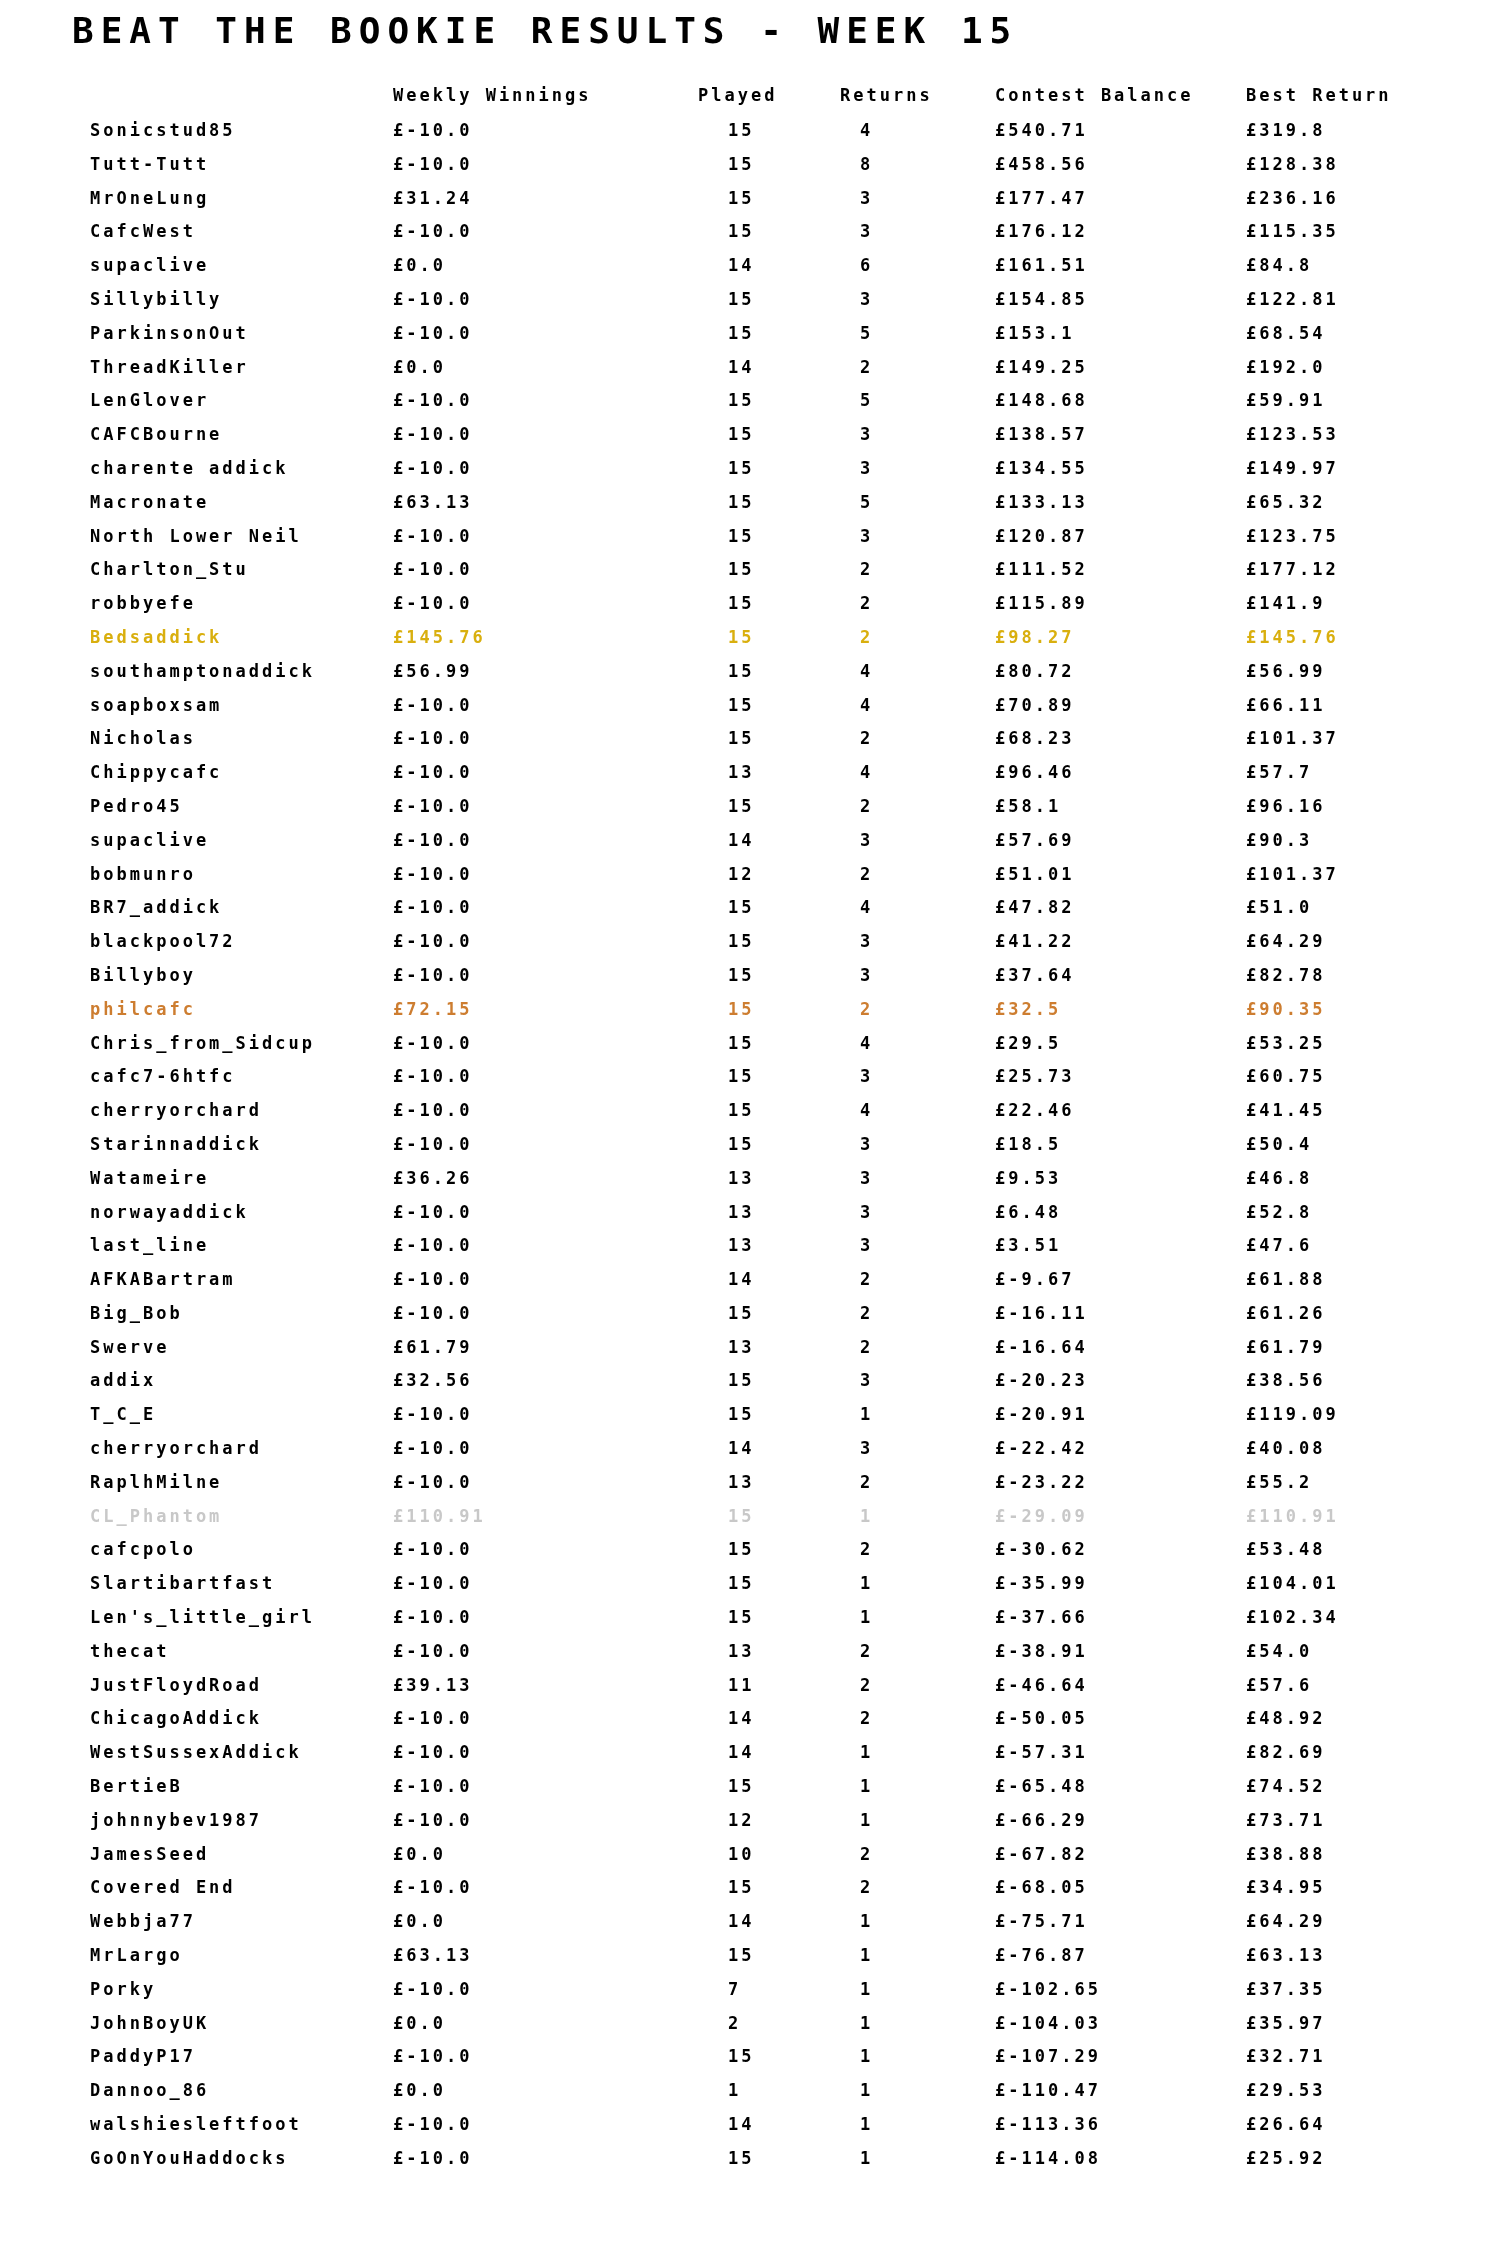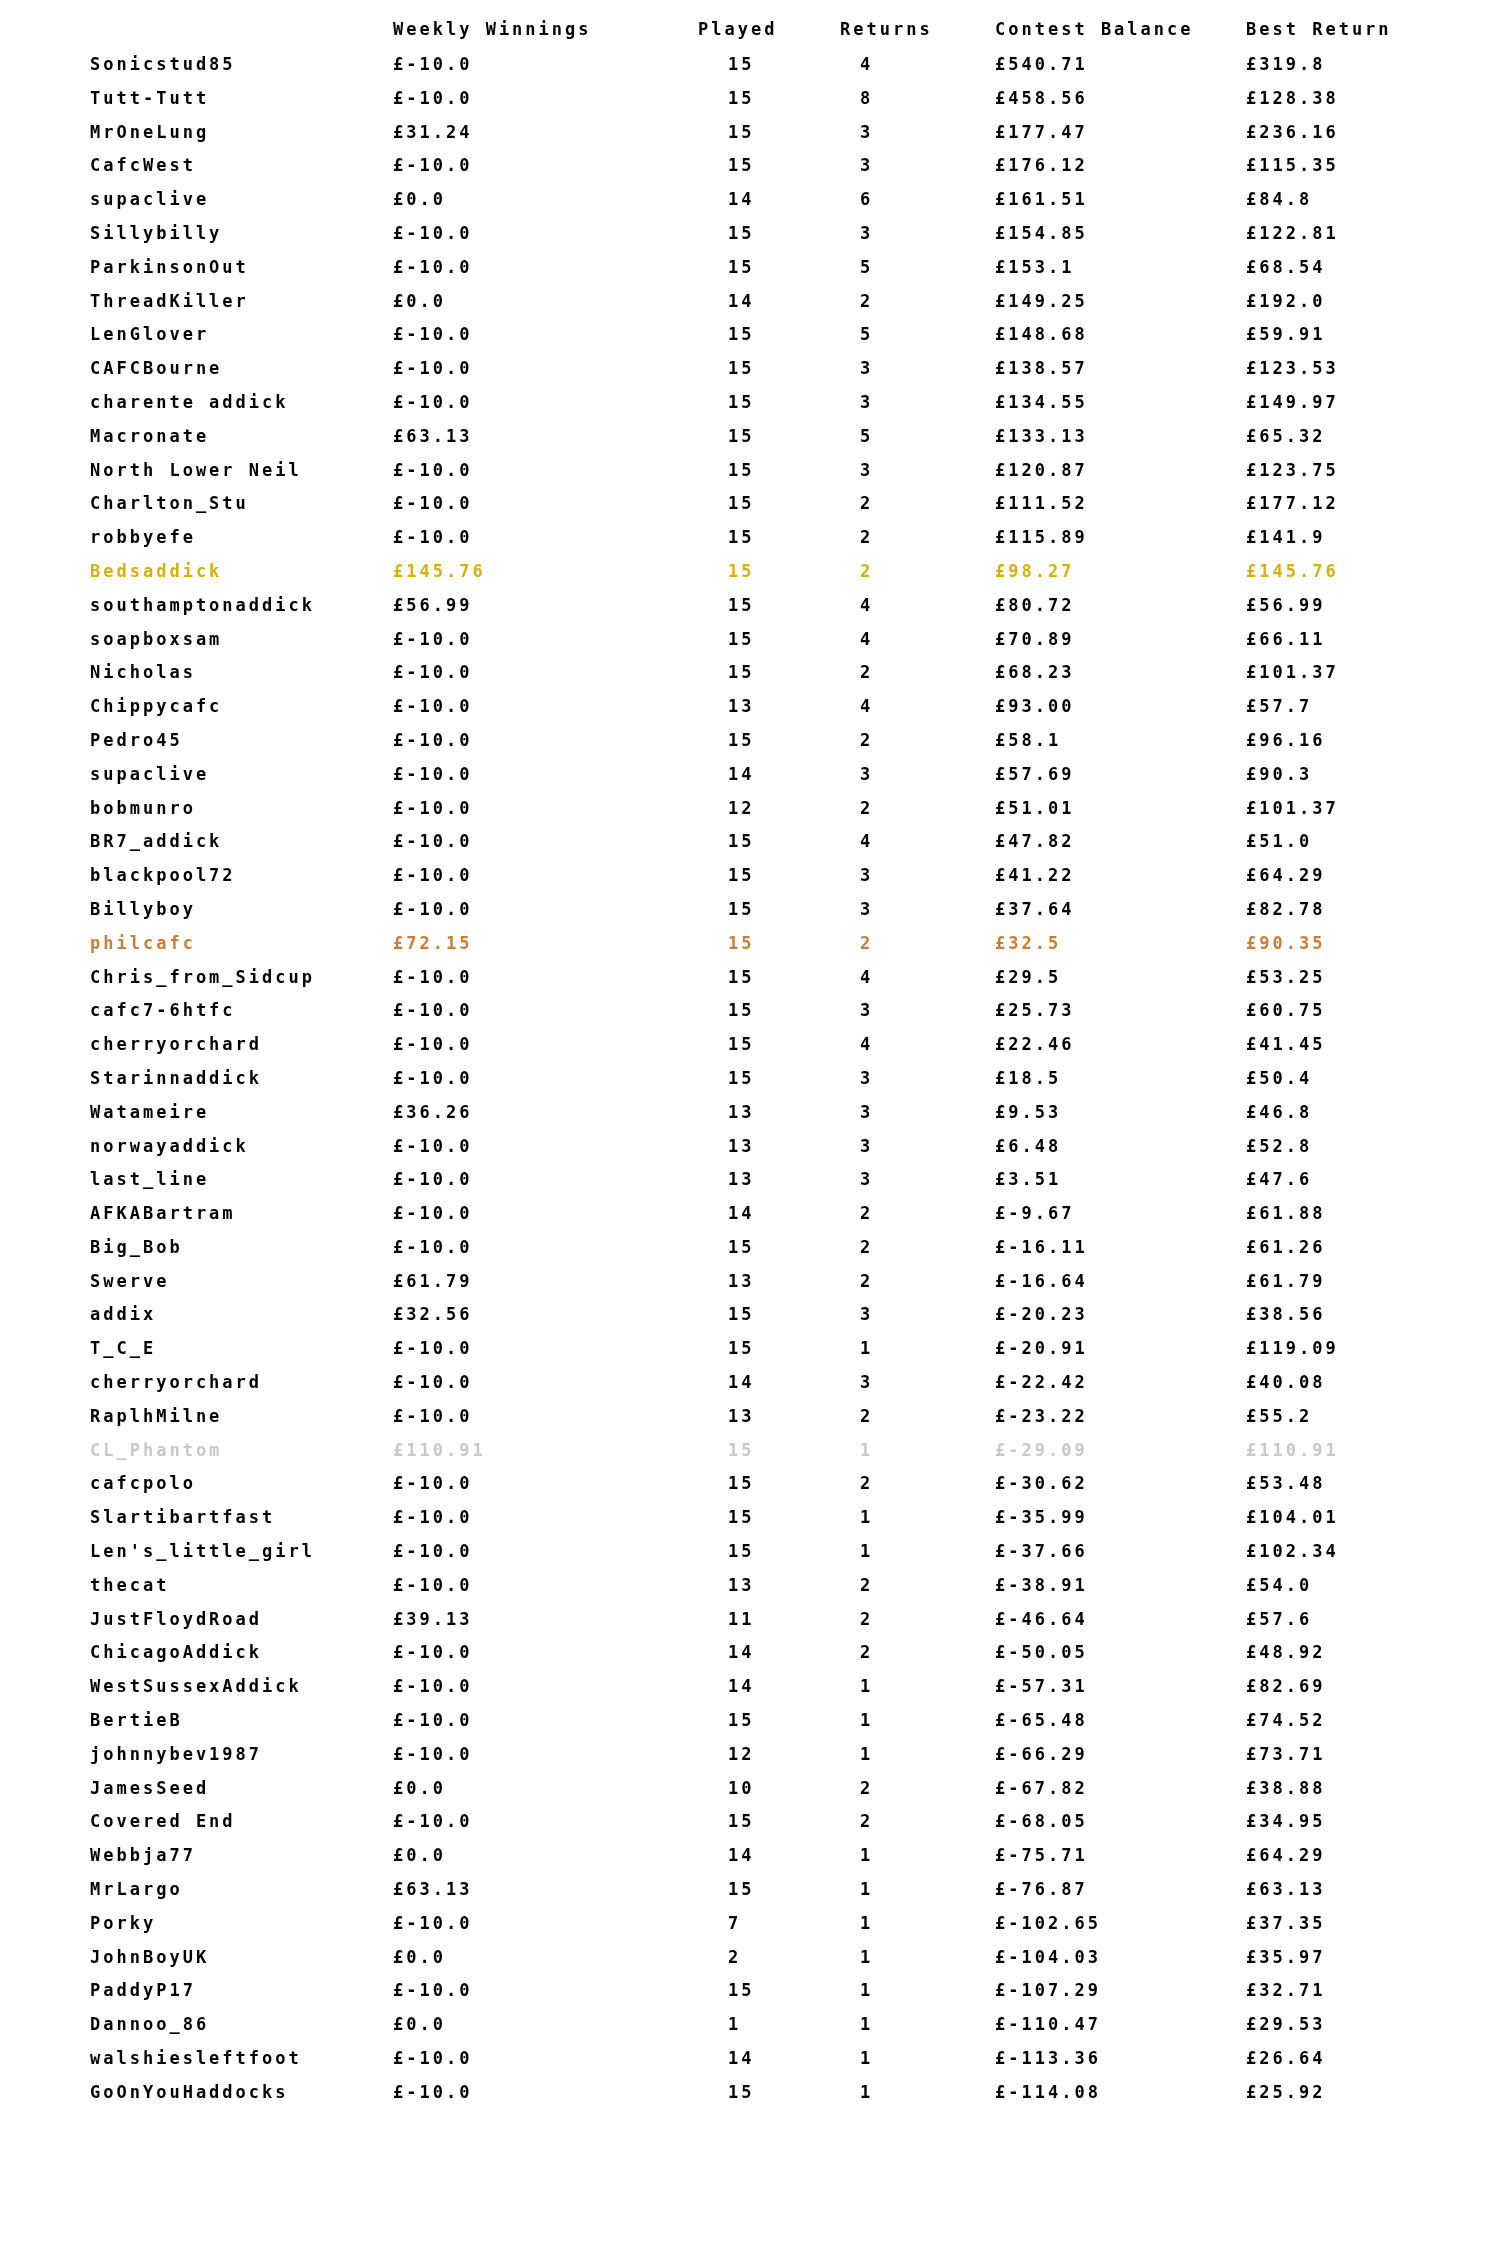--- a/index.html
+++ b/index.html
@@ -50,20 +50,21 @@
     line-height: 38px;
   }
   
   .row .col-played  { padding-left: 30px; }
   .row .col-returns { padding-left: 20px; }
 </style>
 </head>
 <body>
 
 <div class="page">
+  <h1 class="title">BEAT THE BOOKIE RESULTS - WEEK 15</h1>
 
   <div class="grid">
     <div class="hrow">
       <div class="cell hcell"></div>
       <div class="cell hcell">Weekly Winnings</div>
       <div class="cell hcell">Played</div>
       <div class="cell hcell">Returns</div>
       <div class="cell hcell">Contest Balance</div>
       <div class="cell hcell">Best Return</div>
     </div>
@@ -80,21 +81,21 @@
       <div class="row"><div class="cell col-name">CAFCBourne</div><div class="cell col-weekly">£-10.0</div><div class="cell col-played">15</div><div class="cell col-returns">3</div><div class="cell col-balance">£138.57</div><div class="cell col-best">£123.53</div></div>
       <div class="row"><div class="cell col-name">charente addick</div><div class="cell col-weekly">£-10.0</div><div class="cell col-played">15</div><div class="cell col-returns">3</div><div class="cell col-balance">£134.55</div><div class="cell col-best">£149.97</div></div>
       <div class="row"><div class="cell col-name">Macronate</div><div class="cell col-weekly">£63.13</div><div class="cell col-played">15</div><div class="cell col-returns">5</div><div class="cell col-balance">£133.13</div><div class="cell col-best">£65.32</div></div>
       <div class="row"><div class="cell col-name">North Lower Neil</div><div class="cell col-weekly">£-10.0</div><div class="cell col-played">15</div><div class="cell col-returns">3</div><div class="cell col-balance">£120.87</div><div class="cell col-best">£123.75</div></div>
       <div class="row"><div class="cell col-name">Charlton_Stu</div><div class="cell col-weekly">£-10.0</div><div class="cell col-played">15</div><div class="cell col-returns">2</div><div class="cell col-balance">£111.52</div><div class="cell col-best">£177.12</div></div>
       <div class="row"><div class="cell col-name">robbyefe</div><div class="cell col-weekly">£-10.0</div><div class="cell col-played">15</div><div class="cell col-returns">2</div><div class="cell col-balance">£115.89</div><div class="cell col-best">£141.9</div></div>
       <div class="row"><div class="cell col-name" style="color: rgb(217, 175, 14);">Bedsaddick</div><div class="cell col-weekly" style="color: rgb(217, 175, 14);">£145.76</div><div class="cell col-played" style="color: rgb(217, 175, 14);">15</div><div class="cell col-returns" style="color: rgb(217, 175, 14);">2</div><div class="cell col-balance" style="color: rgb(217, 175, 14);">£98.27</div><div class="cell col-best" style="color: rgb(217, 175, 14);">£145.76</div></div>
       <div class="row"><div class="cell col-name">southamptonaddick</div><div class="cell col-weekly">£56.99</div><div class="cell col-played">15</div><div class="cell col-returns">4</div><div class="cell col-balance">£80.72</div><div class="cell col-best">£56.99</div></div>
       <div class="row"><div class="cell col-name">soapboxsam</div><div class="cell col-weekly">£-10.0</div><div class="cell col-played">15</div><div class="cell col-returns">4</div><div class="cell col-balance">£70.89</div><div class="cell col-best">£66.11</div></div>
       <div class="row"><div class="cell col-name">Nicholas</div><div class="cell col-weekly">£-10.0</div><div class="cell col-played">15</div><div class="cell col-returns">2</div><div class="cell col-balance">£68.23</div><div class="cell col-best">£101.37</div></div>
-      <div class="row"><div class="cell col-name">Chippycafc</div><div class="cell col-weekly">£-10.0</div><div class="cell col-played">13</div><div class="cell col-returns">4</div><div class="cell col-balance">£93.00</div><div class="cell col-best">£57.7</div></div>
+      <div class="row"><div class="cell col-name">Chippycafc</div><div class="cell col-weekly">£-10.0</div><div class="cell col-played">13</div><div class="cell col-returns">4</div><div class="cell col-balance">£96.46</div><div class="cell col-best">£57.7</div></div>
       <div class="row"><div class="cell col-name">Pedro45</div><div class="cell col-weekly">£-10.0</div><div class="cell col-played">15</div><div class="cell col-returns">2</div><div class="cell col-balance">£58.1</div><div class="cell col-best">£96.16</div></div>
       <div class="row"><div class="cell col-name">supaclive</div><div class="cell col-weekly">£-10.0</div><div class="cell col-played">14</div><div class="cell col-returns">3</div><div class="cell col-balance">£57.69</div><div class="cell col-best">£90.3</div></div>
       <div class="row"><div class="cell col-name">bobmunro</div><div class="cell col-weekly">£-10.0</div><div class="cell col-played">12</div><div class="cell col-returns">2</div><div class="cell col-balance">£51.01</div><div class="cell col-best">£101.37</div></div>
       <div class="row"><div class="cell col-name">BR7_addick</div><div class="cell col-weekly">£-10.0</div><div class="cell col-played">15</div><div class="cell col-returns">4</div><div class="cell col-balance">£47.82</div><div class="cell col-best">£51.0</div></div>
       <div class="row"><div class="cell col-name">blackpool72</div><div class="cell col-weekly">£-10.0</div><div class="cell col-played">15</div><div class="cell col-returns">3</div><div class="cell col-balance">£41.22</div><div class="cell col-best">£64.29</div></div>
       <div class="row"><div class="cell col-name">Billyboy</div><div class="cell col-weekly">£-10.0</div><div class="cell col-played">15</div><div class="cell col-returns">3</div><div class="cell col-balance">£37.64</div><div class="cell col-best">£82.78</div></div>
       <div class="row"><div class="cell col-name" style="color: rgb(205, 125, 48);">philcafc</div><div class="cell col-weekly" style="color: rgb(205, 125, 48);">£72.15</div><div class="cell col-played" style="color: rgb(205, 125, 48);">15</div><div class="cell col-returns" style="color: rgb(205, 125, 48);">2</div><div class="cell col-balance" style="color: rgb(205, 125, 48);">£32.5</div><div class="cell col-best" style="color: rgb(205, 125, 48);">£90.35</div></div>
       <div class="row"><div class="cell col-name">Chris_from_Sidcup</div><div class="cell col-weekly">£-10.0</div><div class="cell col-played">15</div><div class="cell col-returns">4</div><div class="cell col-balance">£29.5</div><div class="cell col-best">£53.25</div></div>
       <div class="row"><div class="cell col-name">cafc7-6htfc</div><div class="cell col-weekly">£-10.0</div><div class="cell col-played">15</div><div class="cell col-returns">3</div><div class="cell col-balance">£25.73</div><div class="cell col-best">£60.75</div></div>
       <div class="row"><div class="cell col-name">cherryorchard</div><div class="cell col-weekly">£-10.0</div><div class="cell col-played">15</div><div class="cell col-returns">4</div><div class="cell col-balance">£22.46</div><div class="cell col-best">£41.45</div></div>

